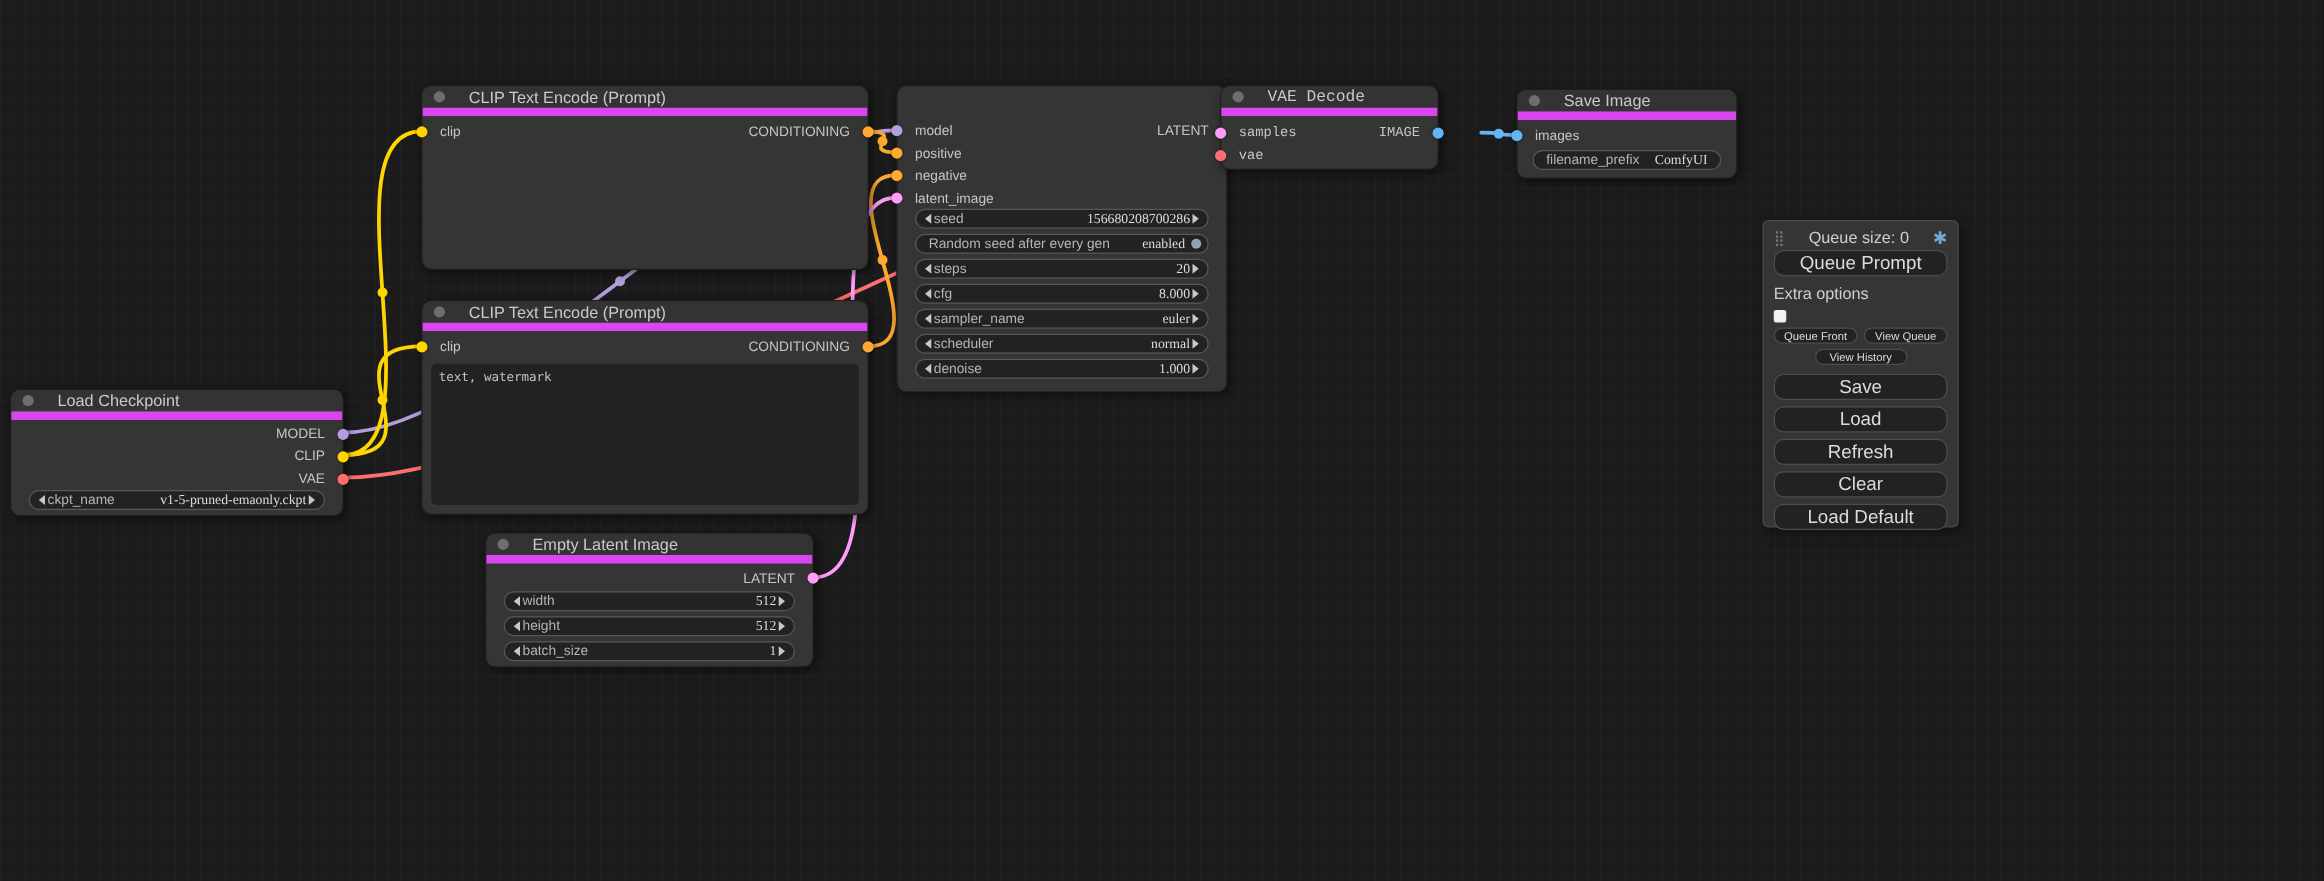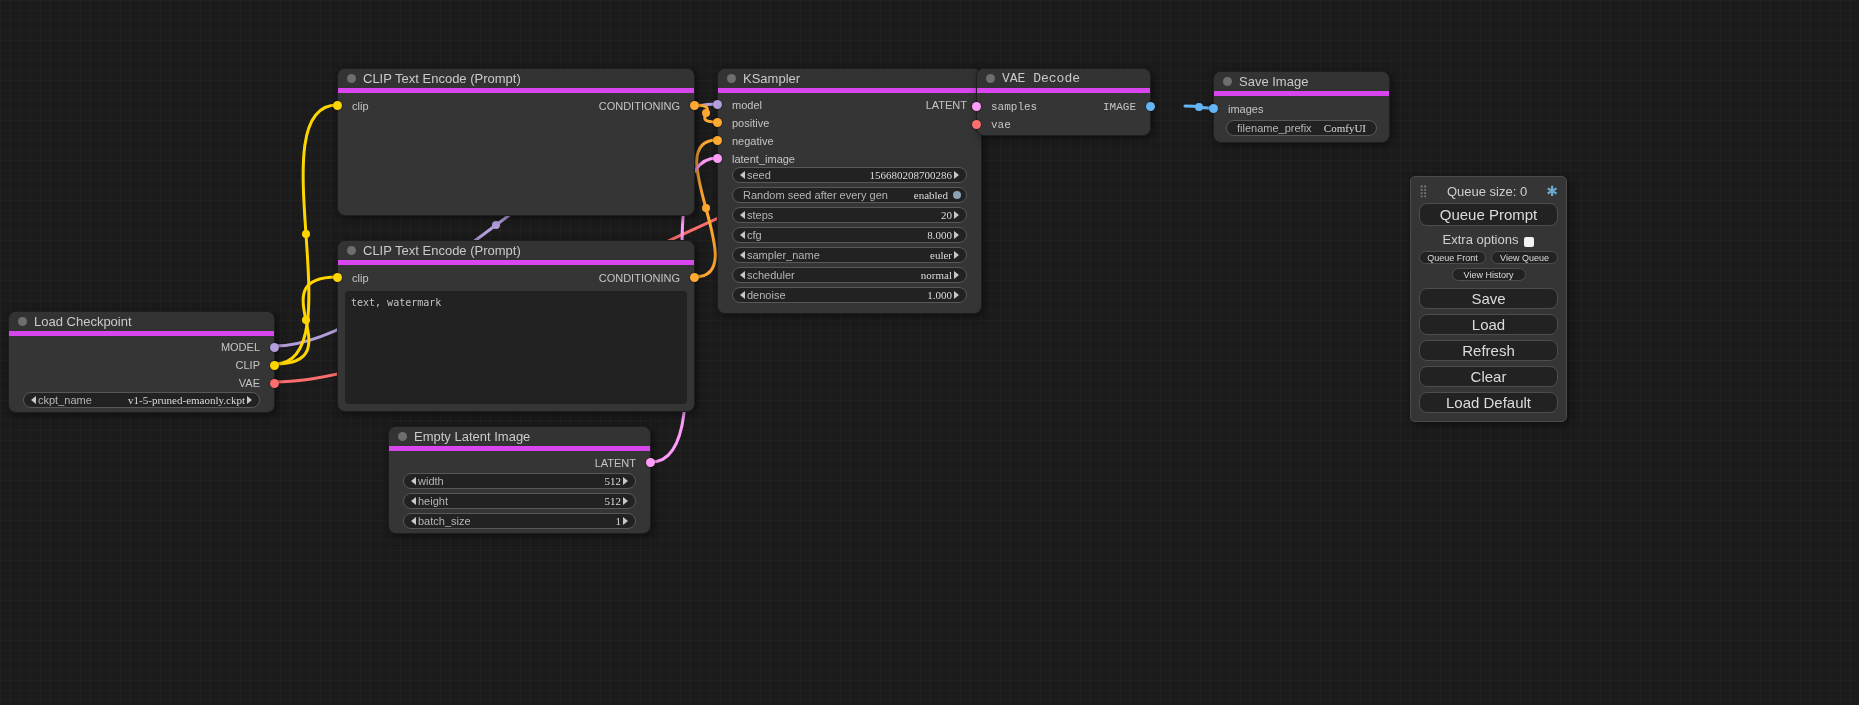--- a/index.html
+++ b/index.html
@@ -15,22 +15,22 @@
   
   .wires{position:absolute;left:0;top:0;z-index:1;pointer-events:none;}
   .wire{fill:none;stroke-width:3;stroke-linecap:round;}
   
   .node{
     position:absolute;z-index:2;background:#353535;border:1px solid #1e1e1e;
     border-radius:8px;box-shadow:2px 2px 8px rgba(0,0,0,0.5);box-sizing:border-box;
   }
   .ntitle{
     position:absolute;left:0;top:0;right:0;height:24px;background:#333333;
-    border-radius:7px 7px 0 0;display:flex;align-items:center;gap:7px;padding-left:9px;
-    border-bottom:5px solid #d946ef;box-sizing:border-box;
+    border-radius:7px 7px 0 0;display:flex;align-items:center;gap:19px;padding-left:9px;
+    border-bottom:7px solid #d946ef;box-sizing:border-box;
   }
   .ndot{width:9px;height:9px;border-radius:50%;background:#6e6e6e;flex:0 0 auto;}
   .ntext{font-size:13px;color:#cacaca;white-space:nowrap;}
   .slotdot{position:absolute;width:9px;height:9px;border-radius:50%;background:#888;box-shadow:0 0 2px rgba(0,0,0,.6);}
   .slotdot.in{left:-5px;}
   .slotdot.out{right:-5px;}
   .slotlabel{position:absolute;font-size:11px;color:#c5c5c5;line-height:13px;white-space:nowrap;}
   .slotlabel.in{left:14px;}
   .slotlabel.out{right:14px;}
   .widget{
@@ -70,22 +70,22 @@
   }
   .qheader{display:flex;align-items:center;justify-content:space-between;height:18px;}
   .qdrag{color:#7a7a7a;font-size:12px;cursor:grab;line-height:1;}
   .qsize{font-size:13px;color:#cfcfcf;}
   .qgear{color:#6fa8cf;font-size:14px;line-height:1;cursor:pointer;}
   .qpanel button{
     background:#222222;color:#dcdcdc;border:1px solid #4d4d4d;border-radius:8px;
     font-family:"Liberation Sans", sans-serif;cursor:pointer;
   }
   .qbig{height:23px;font-size:15px;margin:3px 0 2px 0;}
-  .qextra{display:flex;align-items:flex-end;justify-content:center;gap:6px;
-          font-size:13px;color:#cfcfcf;margin:4px 0 2px 0;}
+  .qextra{display:flex;align-items:flex-start;justify-content:center;gap:6px;
+          font-size:13px;color:#cfcfcf;margin:4px 0 2px 0;flex-direction:column;}
   .qcheck{width:10px;height:10px;background:#f2f2f2;border-radius:2px;display:inline-block;cursor:pointer;}
   .qrow{display:flex;gap:5px;margin:2px 0;}
   .qrow.center{justify-content:center;}
   .qsmall{flex:1;font-size:9px;height:13px;padding:0 4px;border-radius:8px;color:#c8c8c8;}
   .qrow.center .qsmall{flex:0 0 74px;}
   .qbtn{height:21px;font-size:15px;margin-top:5px;}
   .qbtn:first-of-type{margin-top:8px;}
 </style>
 </head>
 <body>
@@ -175,24 +175,20 @@
     </div>
     <div class="widget" style="top:86px">
       <span class="wl"></span>
       <span class="wname">batch_size</span>
       <span class="wval">1</span>
       <span class="wr"></span>
     </div>
   </div>
 
   <div class="node" id="n-ksampler">
-    <div class="ntitle">
-      <span class="ndot"></span>
-      <span class="ntext">KSampler</span>
-    </div>
     <span class="slotdot in" style="top: 31px; background: rgb(179, 157, 219);"></span>
     <span class="slotlabel in" style="top:30px">model</span>
     <span class="slotdot in" style="top: 49px; background: rgb(255, 169, 49);"></span>
     <span class="slotlabel in" style="top:48px">positive</span>
     <span class="slotdot in" style="top: 67px; background: rgb(255, 169, 49);"></span>
     <span class="slotlabel in" style="top:66px">negative</span>
     <span class="slotdot in" style="top: 85px; background: rgb(255, 156, 249);"></span>
     <span class="slotlabel in" style="top:84px">latent_image</span>
     <span class="slotdot out" style="top: 31px; background: rgb(255, 156, 249);"></span>
     <span class="slotlabel out" style="top:30px">LATENT</span>

